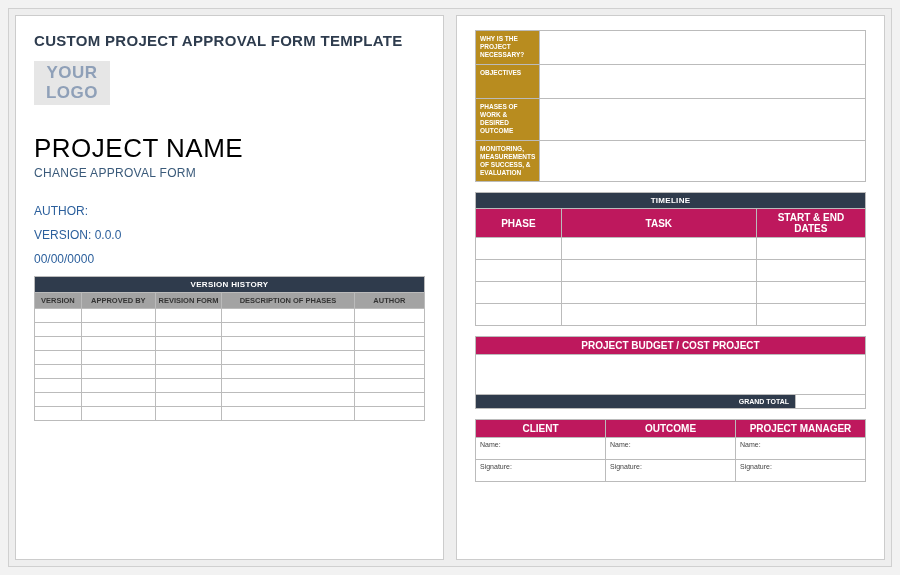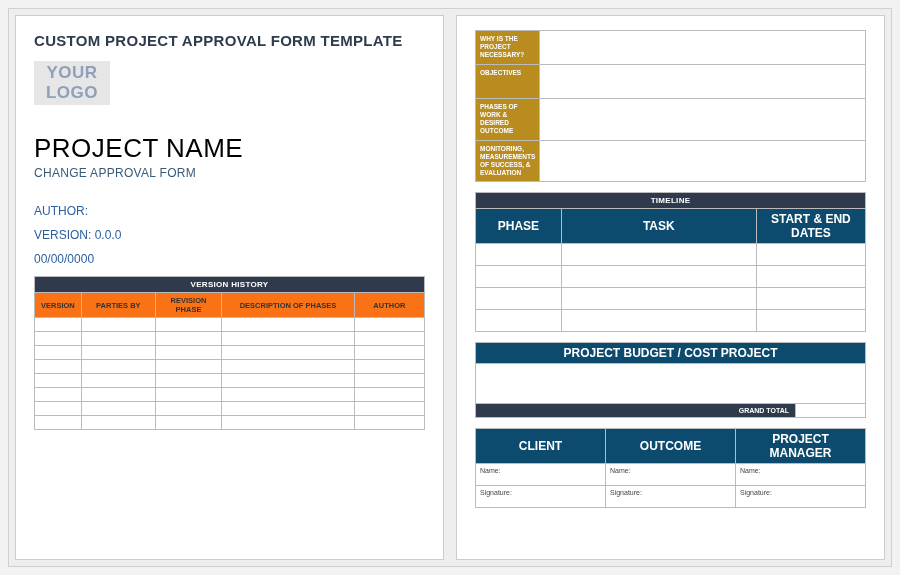--- a/index.html
+++ b/index.html
@@ -70,31 +70,31 @@
   .tbl-header-dark {
     background: #2f3b4c;
     color: #fff;
     font-size: 8px;
     text-align: center;
     padding: 3px 2px;
     font-weight: bold;
     letter-spacing: 0.3px;
   }
   .tbl-header-light {
-    background: #f97316;
+    background: #a3a3a3;
     color: #333;
     font-size: 7.5px;
     text-align: center;
     padding: 3px 2px;
     font-weight: bold;
   }
   .tbl-header-blue {
-    background: #0c4a6e;
+    background: #be185d;
     color: #fff;
-    font-size: 12px;
+    font-size: 10px;
     text-align: center;
     padding: 3px 4px;
     font-weight: bold;
   }
   .datacell { height: 14px; }
   .datacell-tall { height: 22px; }
 
   
   .side-blocks { width: 100%; }
   .side-label {
@@ -162,22 +162,22 @@
       <div>00/00/0000</div>
     </div>
 
     <table style="margin-top:6px;">
       <tbody>
           <tr>
             <th class="tbl-header-dark" colspan="5">VERSION HISTORY</th>
           </tr>
       <tr>
         <th class="tbl-header-light" style="width:12%">VERSION</th>
-        <th class="tbl-header-light" style="width:19%">PARTIES BY</th>
-        <th class="tbl-header-light" style="width:17%">REVISION PHASE</th>
+        <th class="tbl-header-light" style="width:19%">APPROVED BY</th>
+        <th class="tbl-header-light" style="width:17%">REVISION FORM</th>
         <th class="tbl-header-light" style="width:34%">DESCRIPTION OF PHASES</th>
         <th class="tbl-header-light" style="width:18%">AUTHOR</th>
       </tr>
       <tr>
             <td class="datacell"></td>
             <td class="datacell"></td>
             <td class="datacell"></td>
             <td class="datacell"></td>
             <td class="datacell"></td>
           </tr>

